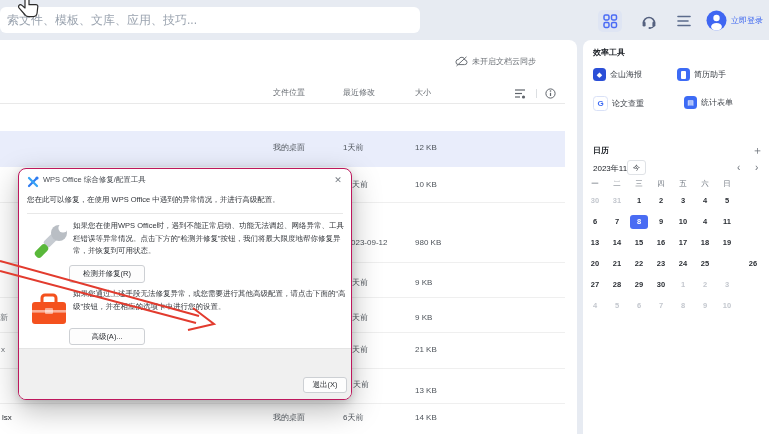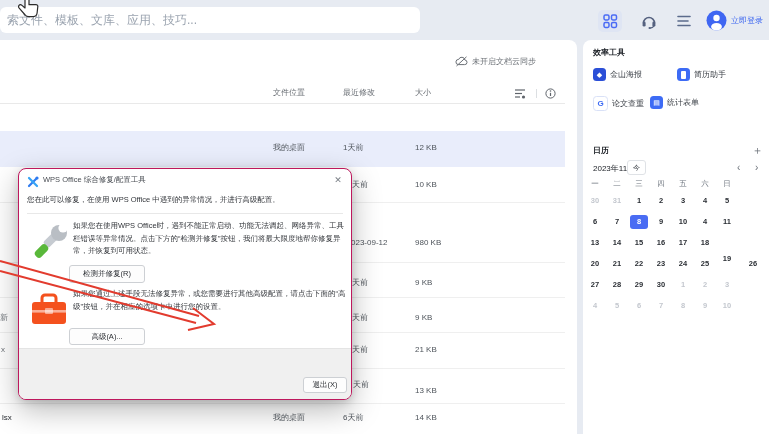--- a/index.html
+++ b/index.html
@@ -236,21 +236,21 @@
   <div class="abs tool" style="left:677px;top:68px;">
     <span class="ti" style="background:#3d6bf5;">
         <span style="display:block;width:5px;height:8px;background:#fff;border-radius:1px;"></span>
       </span>
     <span class="tl">简历助手</span>
   </div>
   <div class="abs tool" style="left:593px;top:96px;">
     <span class="ti" style="background:#fff;border:1px solid #d9e1f7;color:#3d6bf5;font-weight:bold;font-size:8px;">G</span>
     <span class="tl">论文查重</span>
   </div>
-  <div class="abs tool" style="left:650px;top:96px;justify-content:center;">
+  <div class="abs tool" style="left:684px;top:96px;justify-content:center;">
     <span class="ti" style="background:#3d6bf5;">▤</span>
     <span class="tl">统计表单</span>
   </div>
 
   <span class="abs sec-title" style="left:593px;top:145px;">日历</span>
   <span class="abs chev" style="left:752px;top:144px;font-size:11px;">＋</span>
 
   <span class="abs" style="left:593px;top:163px;font-size:8px;color:#20242a;">2023年11月</span>
   <span class="abs todaybtn">今</span>
   <span class="abs chev" style="left:737px;top:162px;">‹</span>
@@ -279,21 +279,21 @@
   <b class="cc" style="left:674px;top:215px;">10</b>
   <b class="cc" style="left:696px;top:215px;">4</b>
   <b class="cc" style="left:718px;top:215px;">11</b>
 
   <b class="cc" style="left:586px;top:236px;">13</b>
   <b class="cc" style="left:608px;top:236px;">14</b>
   <b class="cc" style="left:630px;top:236px;">15</b>
   <b class="cc" style="left:652px;top:236px;">16</b>
   <b class="cc" style="left:674px;top:236px;">17</b>
   <b class="cc" style="left:696px;top:236px;">18</b>
-  <b class="cc" style="left:718px;top:252px;">19</b>
+  <b class="cc" style="left:718px;top:236px;">19</b>
 
   <b class="cc" style="left:586px;top:257px;">20</b>
   <b class="cc" style="left:608px;top:257px;">21</b>
   <b class="cc" style="left:630px;top:257px;">22</b>
   <b class="cc" style="left:652px;top:257px;">23</b>
   <b class="cc" style="left:674px;top:257px;">24</b>
   <b class="cc" style="left:696px;top:257px;">25</b>
   <b class="cc" style="left:744px;top:257px;">26</b>
 
   <b class="cc" style="left:586px;top:278px;">27</b>

